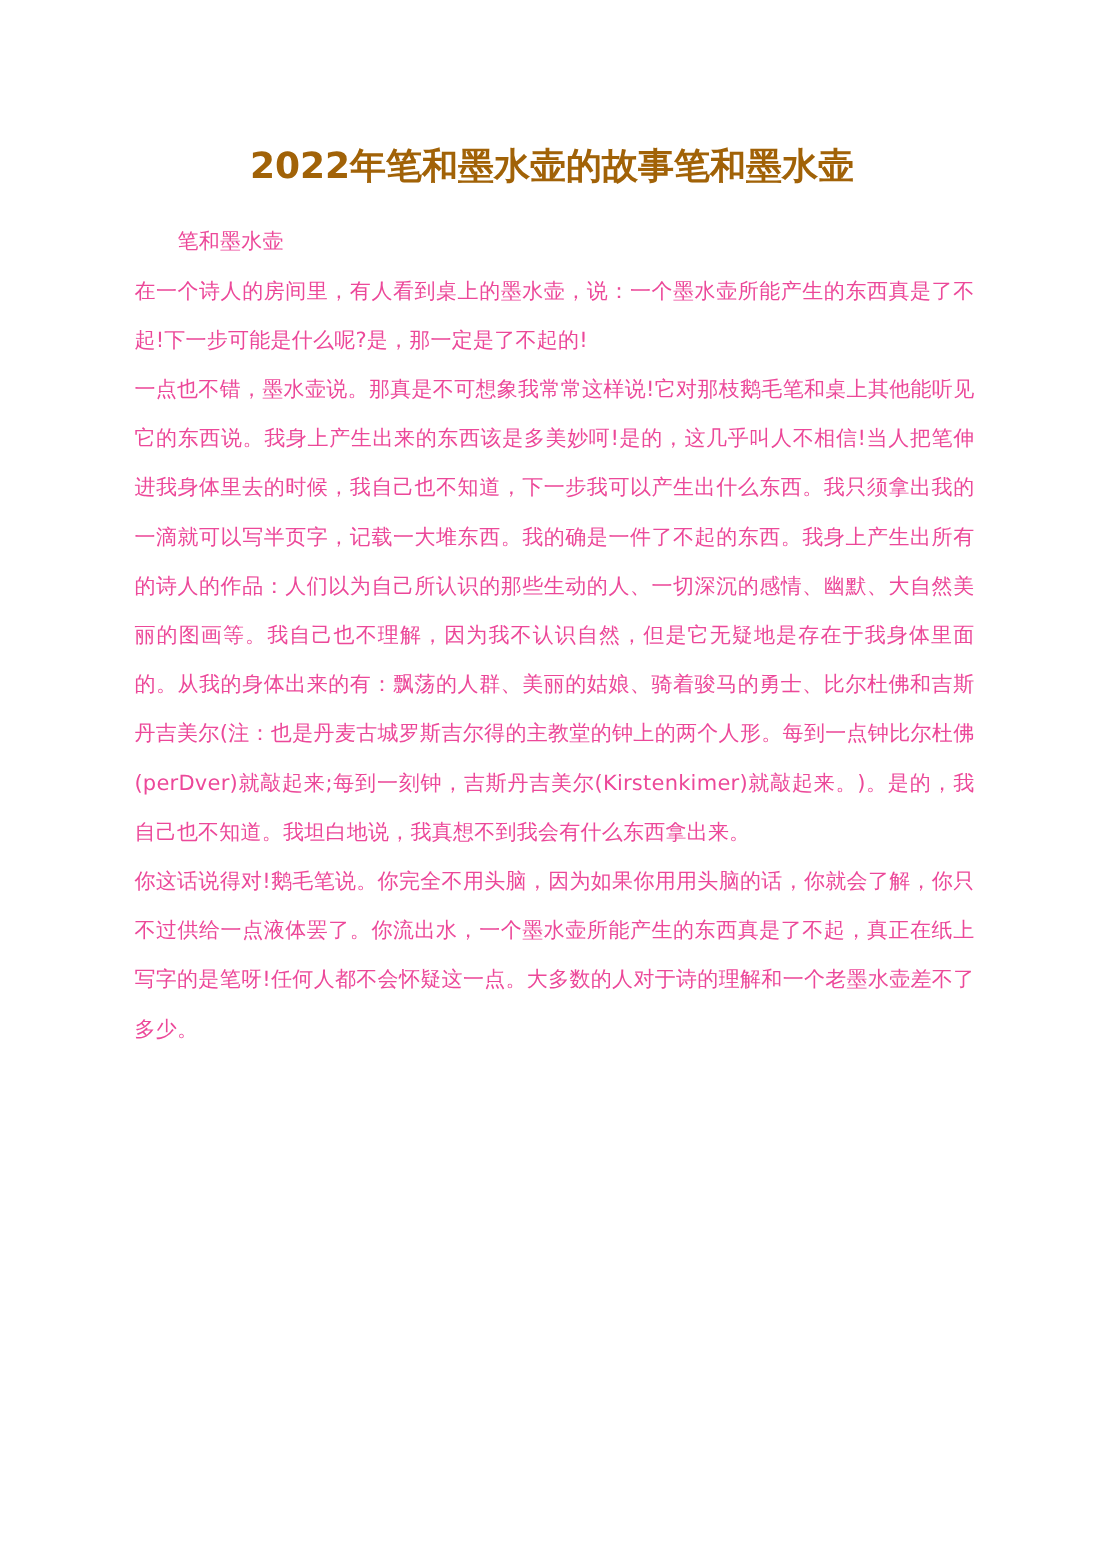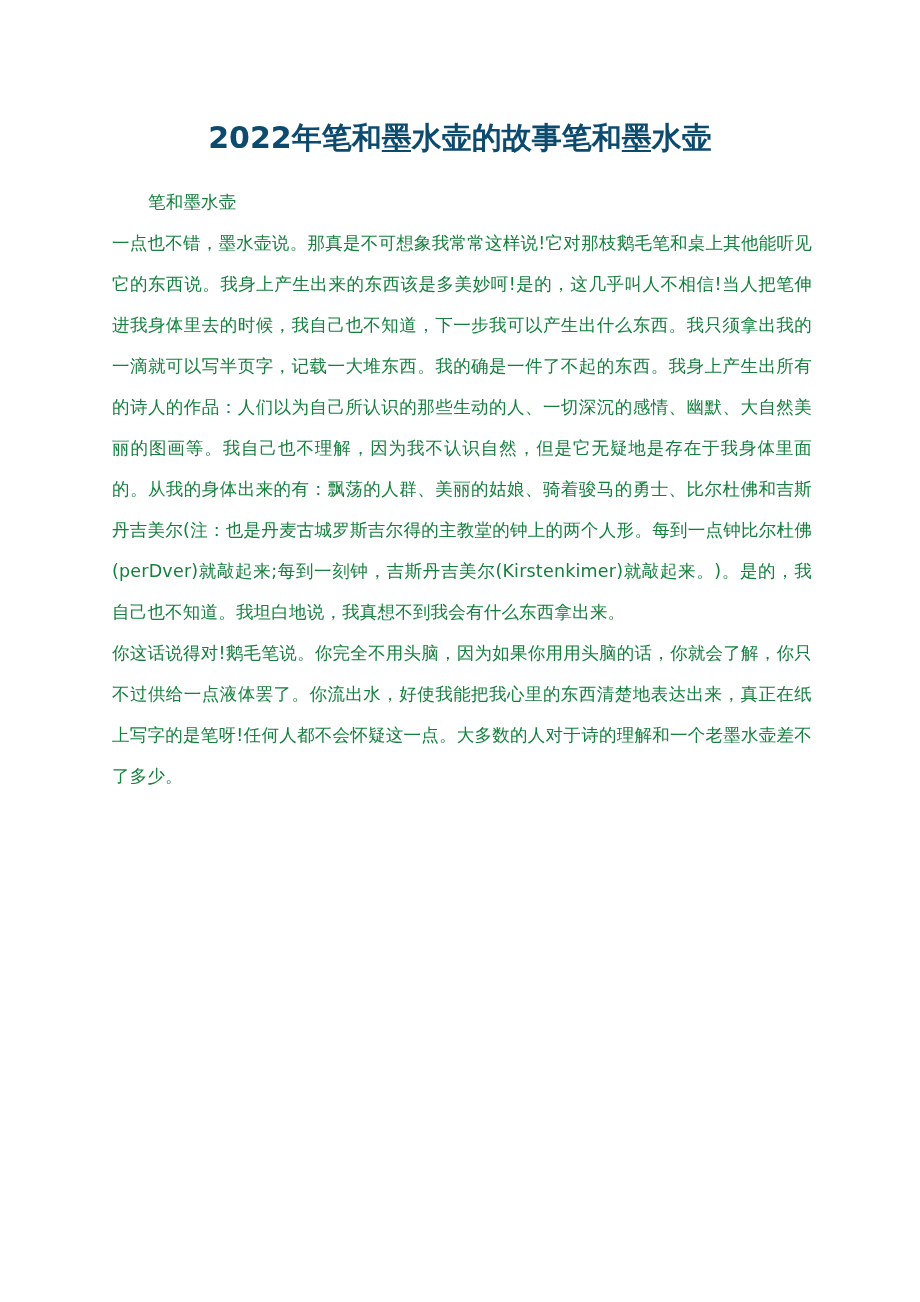--- a/index.html
+++ b/index.html
@@ -26,50 +26,51 @@
     margin: 0;
     padding: 0;
     position: absolute;
     top: 118px;
     left: 0;
     width: 920px;
     text-align: center;
     font-family: "DejaVu Sans", sans-serif;
     font-size: 30px;
     font-weight: bold;
-    color: #0c4a6e;
+    color: #a16207;
     letter-spacing: 0px;
     white-space: nowrap;
   }
   .body-block {
     position: absolute;
     top: 182px;
     left: 112px;
     width: 700px;
   }
   p {
     margin: 0 0 0 0;
     font-family: "DejaVu Sans", sans-serif;
     font-size: 17.5px;
     line-height: 41px;
-    color: #15803d;
+    color: #ec4899;
     text-align: justify;
     text-justify: inter-ideograph;
     letter-spacing: 0.2px;
   }
   p.indent {
     text-indent: 36px;
   }
 </style>
 </head>
 <body>
 
 <div class="page">
 
   <h1 class="doc-title">2022年笔和墨水壶的故事笔和墨水壶</h1>
 
   <div class="body-block">
     <p class="indent">笔和墨水壶</p>
+    <p>在一个诗人的房间里，有人看到桌上的墨水壶，说：一个墨水壶所能产生的东西真是了不起!下一步可能是什么呢?是，那一定是了不起的!</p>
     <p>一点也不错，墨水壶说。那真是不可想象我常常这样说!它对那枝鹅毛笔和桌上其他能听见它的东西说。我身上产生出来的东西该是多美妙呵!是的，这几乎叫人不相信!当人把笔伸进我身体里去的时候，我自己也不知道，下一步我可以产生出什么东西。我只须拿出我的一滴就可以写半页字，记载一大堆东西。我的确是一件了不起的东西。我身上产生出所有的诗人的作品：人们以为自己所认识的那些生动的人、一切深沉的感情、幽默、大自然美丽的图画等。我自己也不理解，因为我不认识自然，但是它无疑地是存在于我身体里面的。从我的身体出来的有：飘荡的人群、美丽的姑娘、骑着骏马的勇士、比尔杜佛和吉斯丹吉美尔(注：也是丹麦古城罗斯吉尔得的主教堂的钟上的两个人形。每到一点钟比尔杜佛(perDver)就敲起来;每到一刻钟，吉斯丹吉美尔(Kirstenkimer)就敲起来。)。是的，我自己也不知道。我坦白地说，我真想不到我会有什么东西拿出来。</p>
-    <p>你这话说得对!鹅毛笔说。你完全不用头脑，因为如果你用用头脑的话，你就会了解，你只不过供给一点液体罢了。你流出水，好使我能把我心里的东西清楚地表达出来，真正在纸上写字的是笔呀!任何人都不会怀疑这一点。大多数的人对于诗的理解和一个老墨水壶差不了多少。</p>
+    <p>你这话说得对!鹅毛笔说。你完全不用头脑，因为如果你用用头脑的话，你就会了解，你只不过供给一点液体罢了。你流出水，一个墨水壶所能产生的东西真是了不起，真正在纸上写字的是笔呀!任何人都不会怀疑这一点。大多数的人对于诗的理解和一个老墨水壶差不了多少。</p>
   </div>
 
 </div>
 
 </body></html>

